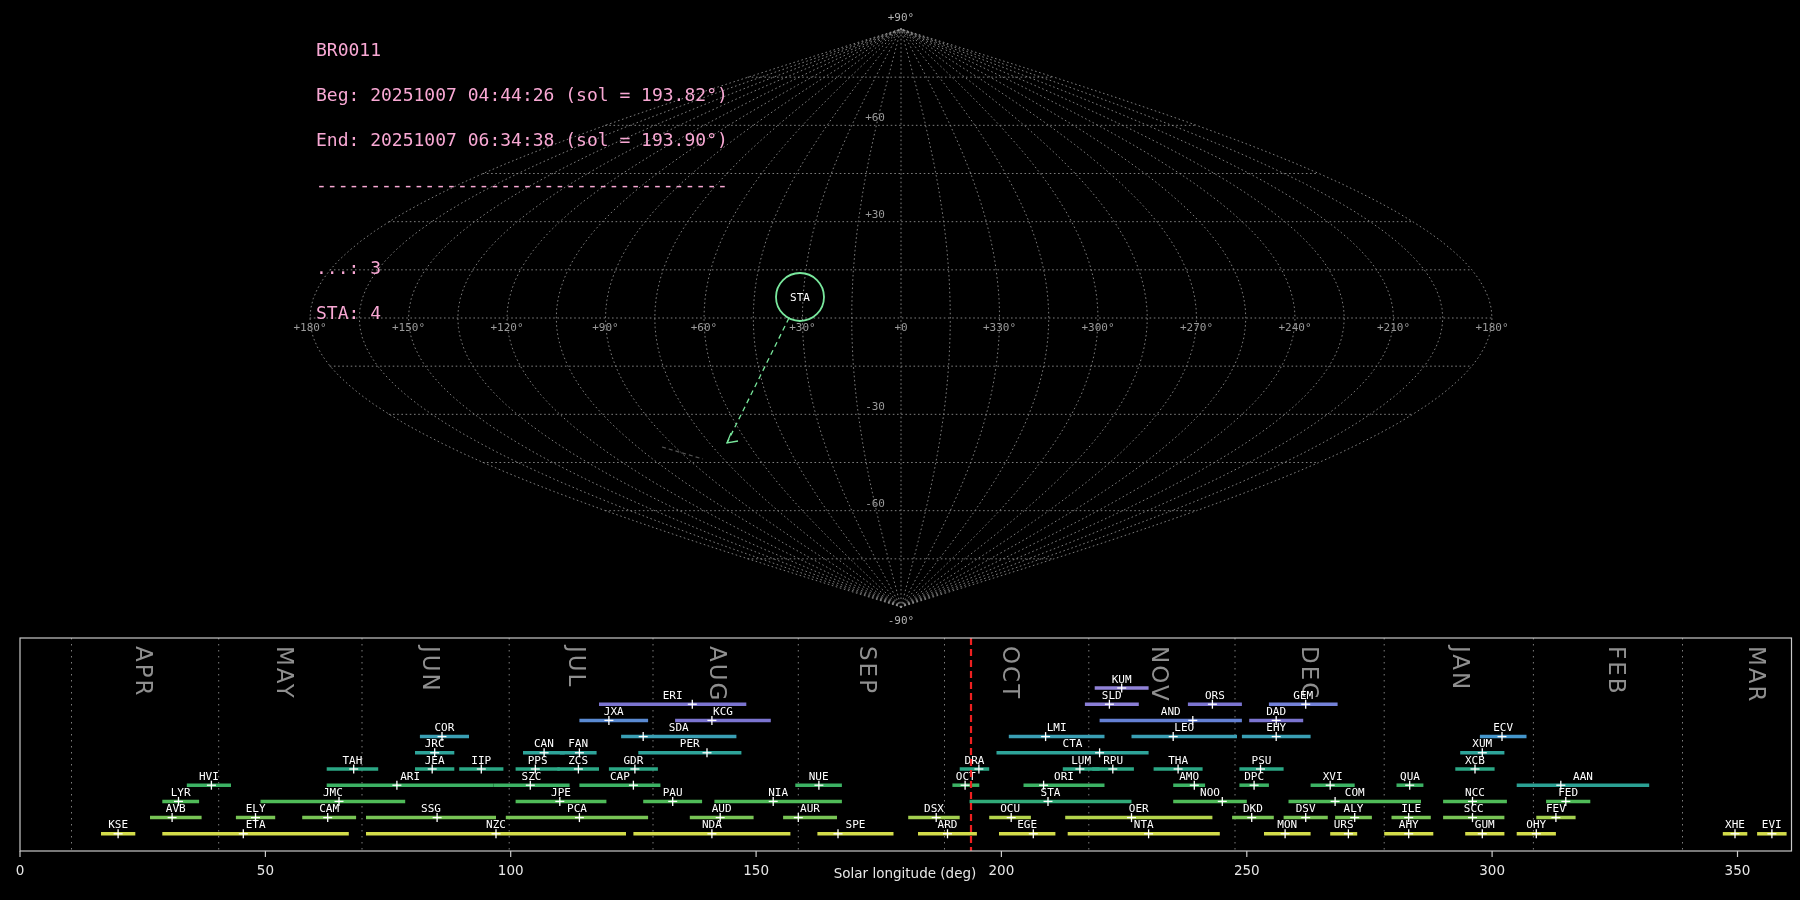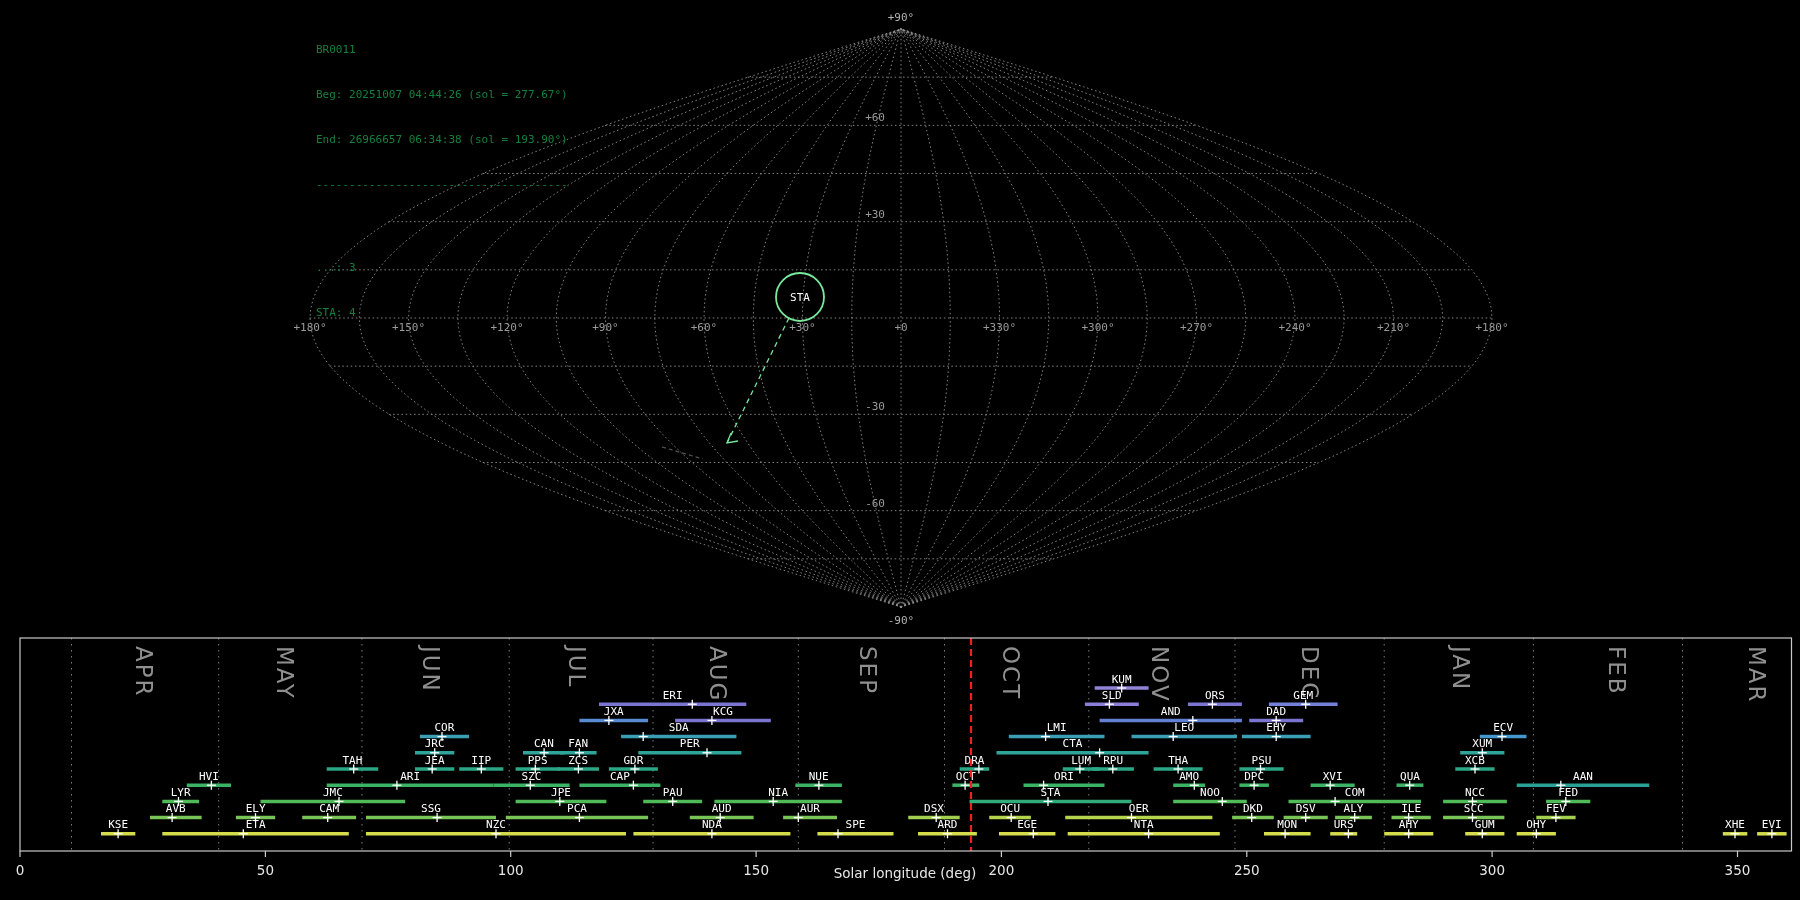--- a/index.html
+++ b/index.html
@@ -1,19 +1,19 @@
 <!DOCTYPE html>
 <html><head>
 <meta charset="utf-8">
 <style>
   html,body{margin:0;padding:0;background:#000;}
   body{width:1800px;height:900px;position:relative;overflow:hidden;font-family:"DejaVu Sans",sans-serif;}
   #plot{position:absolute;left:0;top:0;}
-  .info{position:absolute;left:316px;top:12px;z-index:2;color:#15803d;
-        font-family:"DejaVu Sans Mono",monospace;font-size:11px;line-height:15px;white-space:pre;}
+  .info{position:absolute;left:316px;top:12px;z-index:2;color:#f9a8d4;
+        font-family:"DejaVu Sans Mono",monospace;font-size:18px;line-height:15px;white-space:pre;}
   .info .gap{height:8px;}
   .grid{fill:none;stroke:#8f8f8f;stroke-width:1;stroke-dasharray:.8 3.4;stroke-linecap:round;opacity:.88;}
   .maplbl{fill:#9a9a9a;font-family:"DejaVu Sans Mono",monospace;font-size:11px;}
   .polelbl{fill:#b3b3b3;font-family:"DejaVu Sans Mono",monospace;font-size:11px;}
   .month{fill:#8f8f8f;font-family:"DejaVu Sans",sans-serif;font-size:23px;letter-spacing:2px;}
   .tick{fill:#e8e8e8;font-family:"DejaVu Sans",sans-serif;font-size:13.5px;}
   .xlabel{fill:#e8e8e8;font-family:"DejaVu Sans",sans-serif;font-size:13.5px;}
   .shlbl{fill:#ffffff;font-family:"DejaVu Sans Mono",monospace;font-size:11px;}
   .panel{fill:none;stroke:#c9c9c9;stroke-width:1.2;}
   .mline{stroke:#7d7d7d;stroke-width:1;stroke-dasharray:1.5 4.5;}
@@ -22,22 +22,22 @@
   .trail{stroke:#79e89d;stroke-width:1.3;stroke-dasharray:5 4;fill:none;}
   .trailsolid{stroke:#79e89d;stroke-width:1.3;fill:none;}
   .grayseg{stroke:#9a9a9a;stroke-width:1.2;stroke-dasharray:4 3;opacity:.55;}
   .stalbl{fill:#fff;font-family:"DejaVu Sans Mono",monospace;font-size:11px;}
 </style>
 </head>
 <body>
 
 <div class="info">
   <div>BR0011</div>
-  <div>Beg: 20251007 04:44:26 (sol = 277.67°)</div>
-  <div>End: 26966657 06:34:38 (sol = 193.90°)</div>
+  <div>Beg: 20251007 04:44:26 (sol = 193.82°)</div>
+  <div>End: 20251007 06:34:38 (sol = 193.90°)</div>
   <div>--------------------------------------</div>
   <div class="gap"></div>
   <div>...: 3</div>
   <div>STA: 4</div>
 </div>
 
 <svg id="plot" width="1800" height="900" viewBox="0 0 1800 900">
   <text class="xlabel" x="905" y="878" text-anchor="middle">Solar longitude (deg)</text>
 <path d="M901.0,607.0L870.1,597.4L839.2,587.7L808.5,578.1L778.1,568.5L748.0,558.8L718.4,549.2L689.2,539.6L660.6,529.9L632.7,520.3L605.5,510.7L579.1,501.0L553.6,491.4L529.1,481.8L505.5,472.1L483.1,462.5L461.8,452.9L441.7,443.2L422.9,433.6L405.3,424.0L389.2,414.3L374.4,404.7L361.1,395.1L349.3,385.4L338.9,375.8L330.1,366.2L322.9,356.5L317.3,346.9L313.2,337.3L310.8,327.6L310.0,318.0L310.8,308.4L313.2,298.7L317.3,289.1L322.9,279.5L330.1,269.8L338.9,260.2L349.3,250.6L361.1,240.9L374.4,231.3L389.2,221.7L405.3,212.0L422.9,202.4L441.7,192.8L461.8,183.1L483.1,173.5L505.5,163.9L529.1,154.2L553.6,144.6L579.1,135.0L605.5,125.3L632.7,115.7L660.6,106.1L689.2,96.4L718.4,86.8L748.0,77.2L778.1,67.5L808.5,57.9L839.2,48.3L870.1,38.6L901.0,29.0" class="grid"></path>
     <path d="M901.0,607.0L872.6,597.4L844.4,587.7L816.3,578.1L788.4,568.5L760.8,558.8L733.6,549.2L706.9,539.6L680.7,529.9L655.1,520.3L630.1,510.7L605.9,501.0L582.6,491.4L560.1,481.8L538.5,472.1L517.9,462.5L498.4,452.9L480.0,443.2L462.7,433.6L446.7,424.0L431.8,414.3L418.3,404.7L406.1,395.1L395.2,385.4L385.8,375.8L377.7,366.2L371.1,356.5L365.9,346.9L362.2,337.3L360.0,327.6L359.3,318.0L360.0,308.4L362.2,298.7L365.9,289.1L371.1,279.5L377.7,269.8L385.8,260.2L395.2,250.6L406.1,240.9L418.3,231.3L431.8,221.7L446.7,212.0L462.7,202.4L480.0,192.8L498.4,183.1L517.9,173.5L538.5,163.9L560.1,154.2L582.6,144.6L605.9,135.0L630.1,125.3L655.1,115.7L680.7,106.1L706.9,96.4L733.6,86.8L760.8,77.2L788.4,67.5L816.3,57.9L844.4,48.3L872.6,38.6L901.0,29.0" class="grid"></path>

